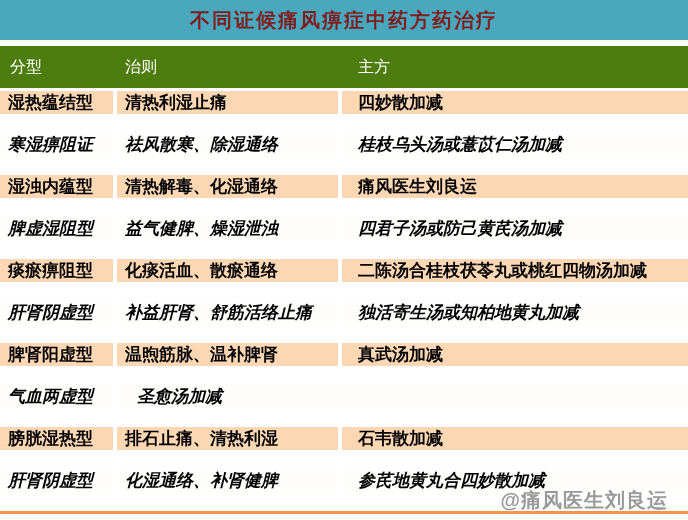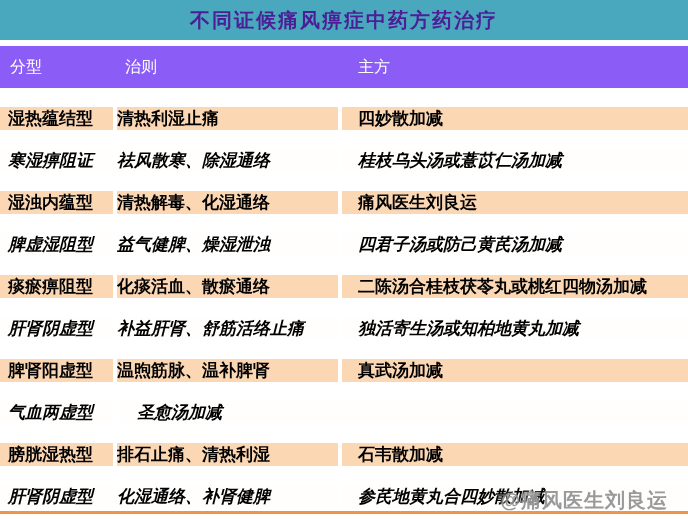--- a/index.html
+++ b/index.html
@@ -8,40 +8,40 @@
     font-family: "Liberation Sans", "DejaVu Sans", sans-serif;
     width: 688px; height: 520px; overflow: hidden; position: relative;
   }
   .page { width: 688px; height: 520px; background: #ffffff; position: relative; }
 
   .title-bar {
     width: 688px; height: 40px; background: #49A8BE;
     display: flex; align-items: center; justify-content: center;
   }
   .title-bar .title {
-    color: #4c1d95; font-size: 20px; font-weight: bold; letter-spacing: 2px; text-align: center;
+    color: #7f1d1d; font-size: 20px; font-weight: bold; letter-spacing: 2px; text-align: center;
   }
   .gap-under-title { height: 6px; background: #ffffff; }
 
   .header-row {
-    width: 688px; height: 42px; background: #8b5cf6;
+    width: 688px; height: 42px; background: #4d7c0f;
     display: flex; align-items: center; color: #ffffff; font-size: 16px;
   }
   .header-row .h1 { width: 117px; padding-left: 10px; }
   .header-row .h2 { width: 225px; padding-left: 8px; }
   .header-row .h3 { flex: 1; padding-left: 16px; }
 
   .table-body { margin-top: 3px; }
   .row {
-    display: flex; align-items: flex-end; height: 39px; margin-bottom: 3px;
+    display: flex; align-items: flex-start; height: 39px; margin-bottom: 3px;
     font-size: 17px; font-weight: bold; color: #000000;
   }
   .row .cell { display: flex; align-items: center; overflow: hidden; white-space: nowrap; }
   .row .c1 { width: 113px; padding-left: 8px; }
-  .row .c2 { width: 221px; }
+  .row .c2 { width: 221px; padding-left: 8px; }
   .row .c3 { flex: 1; padding-left: 16px; }
   .vdiv {
     width: 4px;
     background: linear-gradient(to right, #ffffff 0 1px, #F3B584 1px 3px, #ffffff 3px 4px);
   }
   .row.odd .cell { background: #FCD7B4; }
   .row.even .cell { background: #FFFEFC; font-style: italic; }
 
   .bottom-line {
     width: 688px; height: 3px; background: #F0944A; margin-top: 2px;

